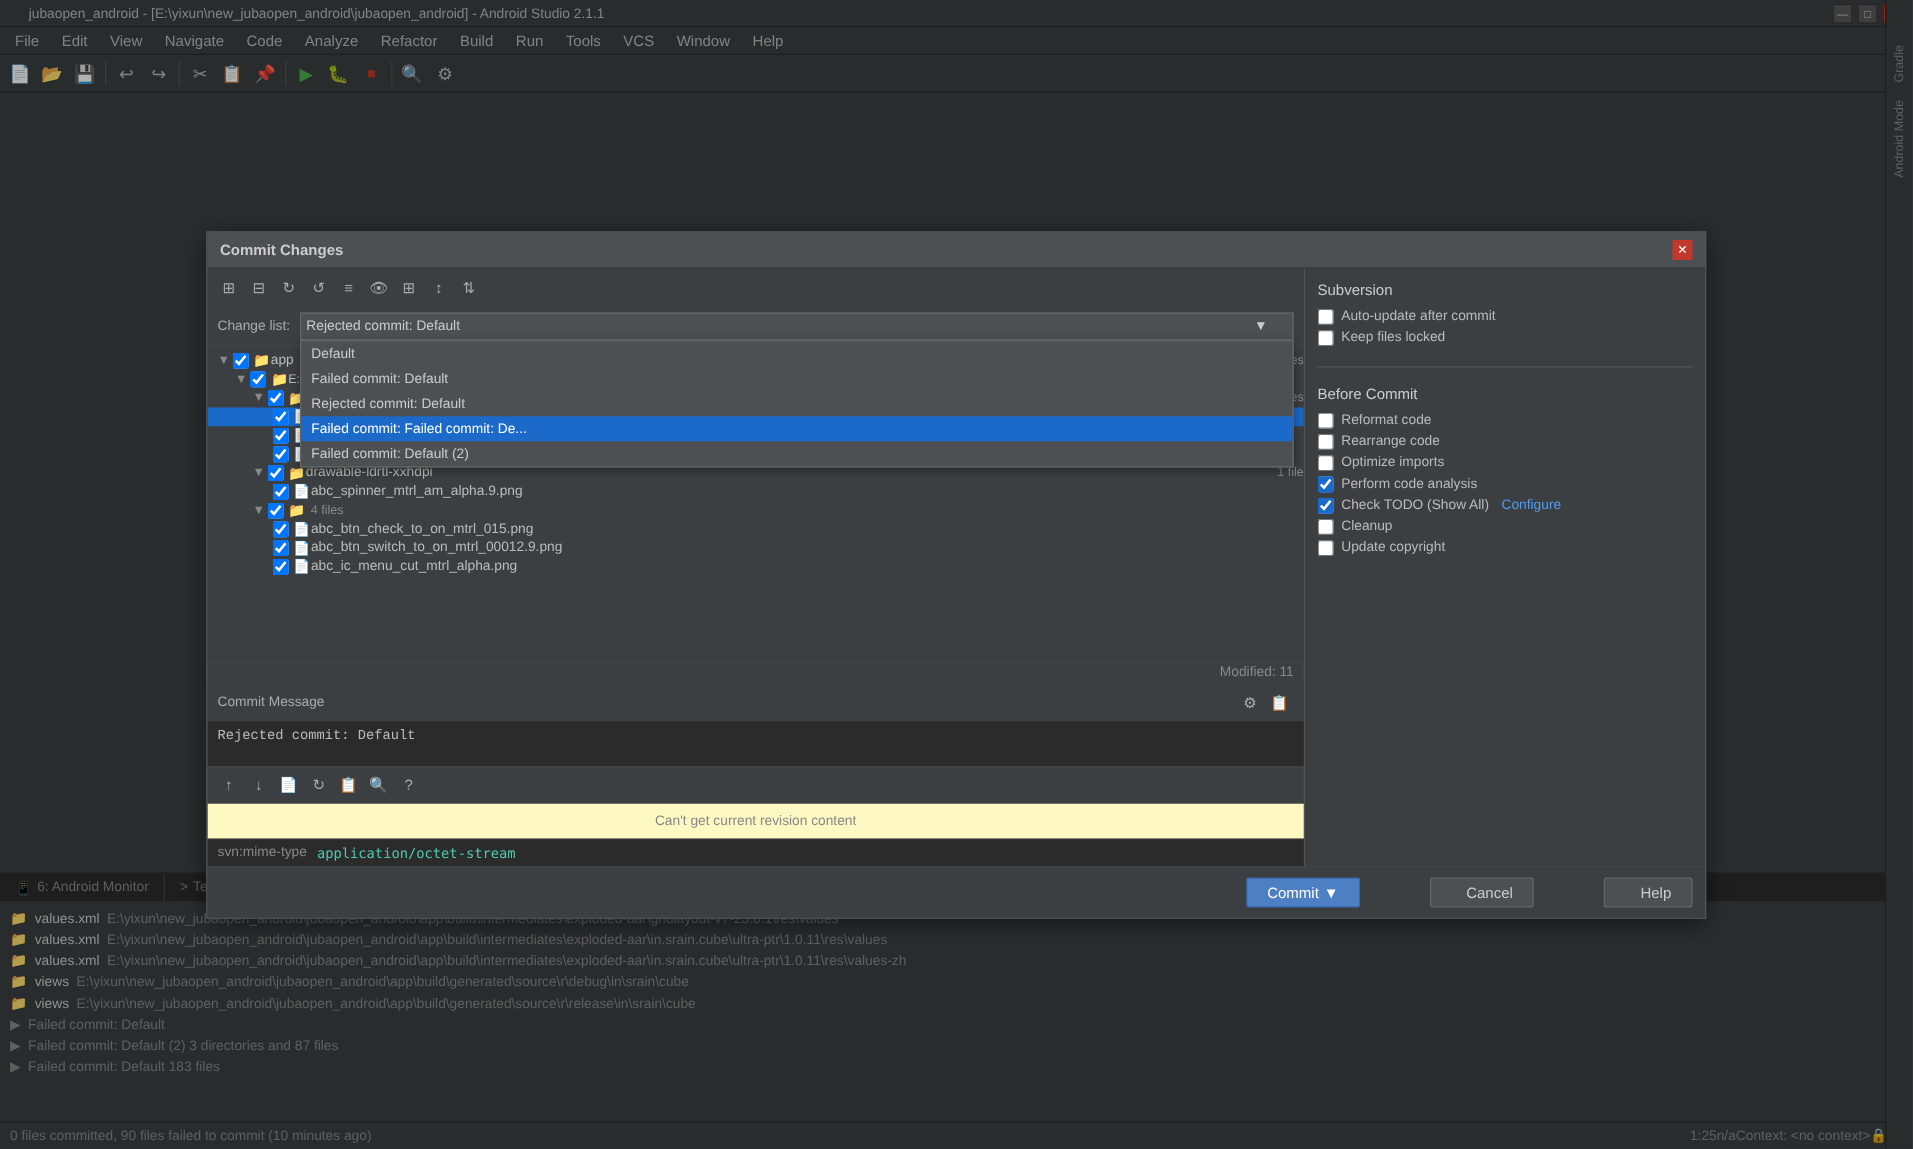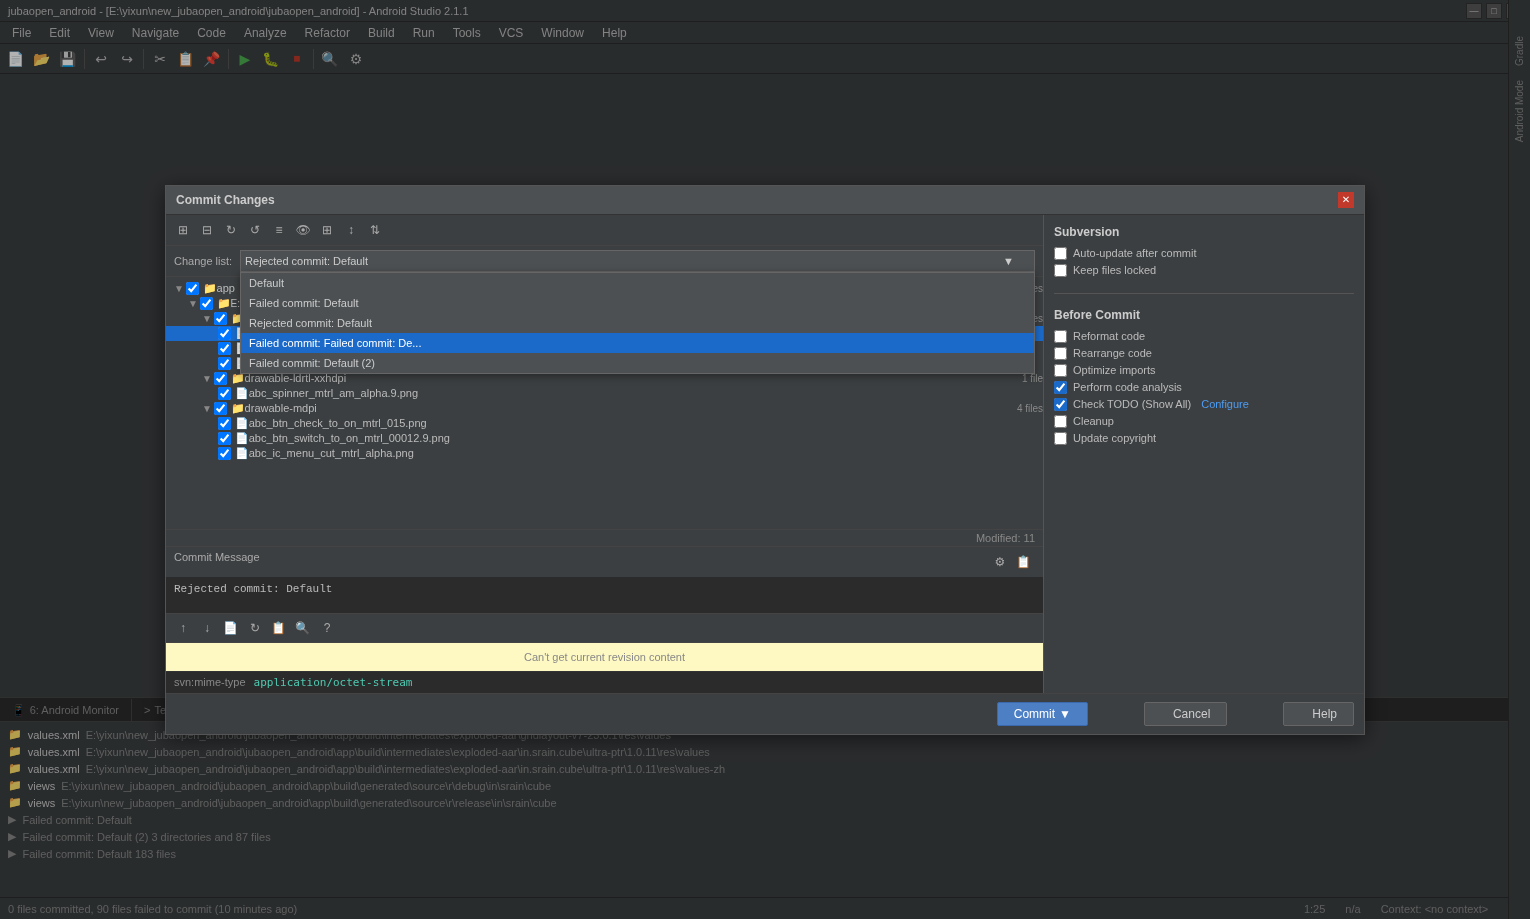--- a/index.html
+++ b/index.html
@@ -17,21 +17,21 @@
     
     .title-bar {
       background: #3c3f41;
       height: 22px;
       display: flex;
       align-items: center;
       justify-content: space-between;
       padding: 0 8px;
       border-bottom: 1px solid #2b2b2b;
     }
-    .title-bar-title { font-size: 11px; color: #bbbbbb; }
+    .title-bar-title { font-size: 11px; color: #bbbbbb; margin-left: 15px; }
     .title-bar-controls { display: flex; gap: 4px; }
     .title-bar-btn {
       width: 16px; height: 16px;
       background: #5a5a5a;
       border: 1px solid #333;
       display: flex; align-items: center; justify-content: center;
       font-size: 9px; color: #ccc; cursor: pointer;
     }
 
     
@@ -176,21 +176,21 @@
       flex-direction: column;
       gap: 8px;
       background: #3c3f41;
     }
 
     .subversion-section { }
     .section-title {
       color: #ccc;
       font-size: 12px;
       margin-bottom: 6px;
-      font-weight: bold;
+      font-weight: normal;
     }
     .checkbox-row {
       display: flex;
       align-items: center;
       gap: 6px;
       padding: 2px 0;
       font-size: 11px;
       color: #bbbbbb;
     }
     .checkbox-row input[type="checkbox"] {
@@ -219,20 +219,21 @@
 
     
     .commit-message-section {
       border-top: 1px solid #444;
       display: flex;
       flex-direction: column;
     }
     .commit-message-header {
       padding: 4px 8px;
       display: flex;
+      align-items: center;
       justify-content: space-between;
       background: #3c3f41;
       gap: 36px;
     }
     .commit-message-label { font-size: 11px; color: #aaa; }
     .commit-message-tools { display: flex; gap: 2px; }
     .commit-message-textarea {
       flex: 1;
       background: #2b2b2b;
       border: none;
@@ -305,30 +306,30 @@
     }
     .btn-secondary {
       background: #4c5052;
       color: #ccc;
       padding-left: 28px;
     }
 
     
     .status-bar {
       position: fixed;
-      bottom: 0; left: 0; right: 0;
+      bottom: 0; left: 0; right: 12px;
       height: 22px;
       background: #3c3f41;
       border-top: 1px solid #2b2b2b;
       display: flex;
       align-items: center;
       padding: 0 8px;
       font-size: 11px;
       color: #888;
-      gap: 20px;
+      gap: 0;
       z-index: 50;
     }
 
     
     .bottom-panel {
       position: fixed;
       bottom: 22px;
       left: 0; right: 0;
       height: 200px;
       background: #3c3f41;
@@ -582,21 +583,20 @@
           <div class="tree-item" style="padding-left:52px;">
             <input type="checkbox" checked="" style="margin-right: 4px;">
             <span>📄</span>
             <span class="filename">abc_spinner_mtrl_am_alpha.9.png</span>
           </div>
 
           <div class="tree-item" style="padding-left:36px;">
             <span class="arrow">▼</span>
             <input type="checkbox" checked="" style="margin-right: 4px;">
             <span style="color:#e8c44a;">📁</span>
-            <span class="filename">drawable-mdpi</span>
             <span class="badge">4 files</span>
           </div>
 
           <div class="tree-item" style="padding-left:52px;">
             <input type="checkbox" checked="" style="margin-right: 4px;">
             <span>📄</span>
             <span class="filename">abc_btn_check_to_on_mtrl_015.png</span>
           </div>
 
           <div class="tree-item" style="padding-left:52px;">

